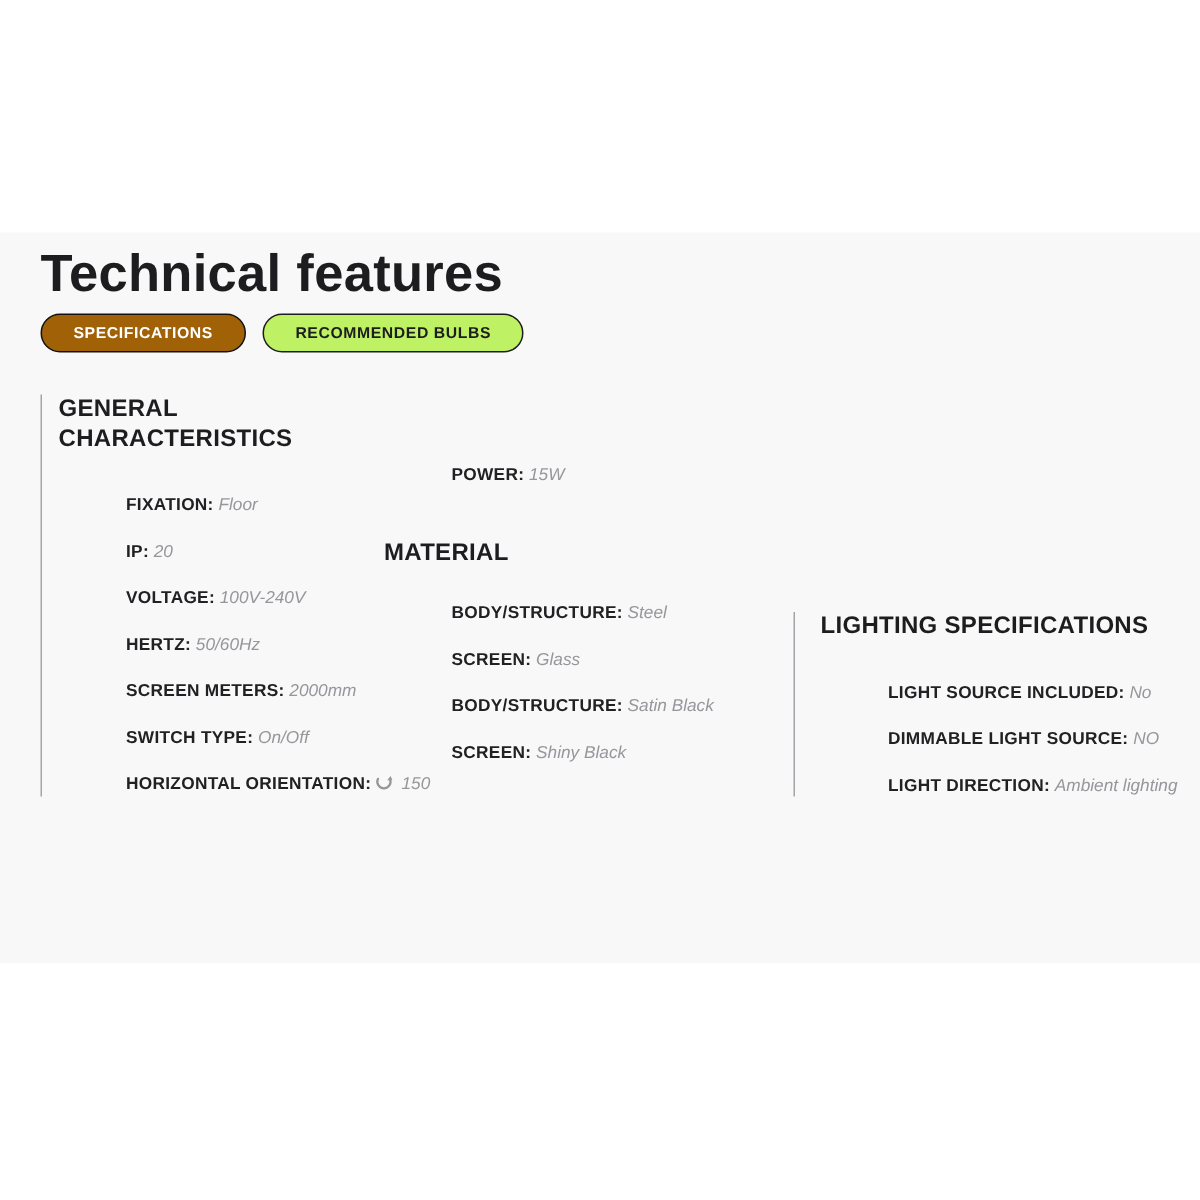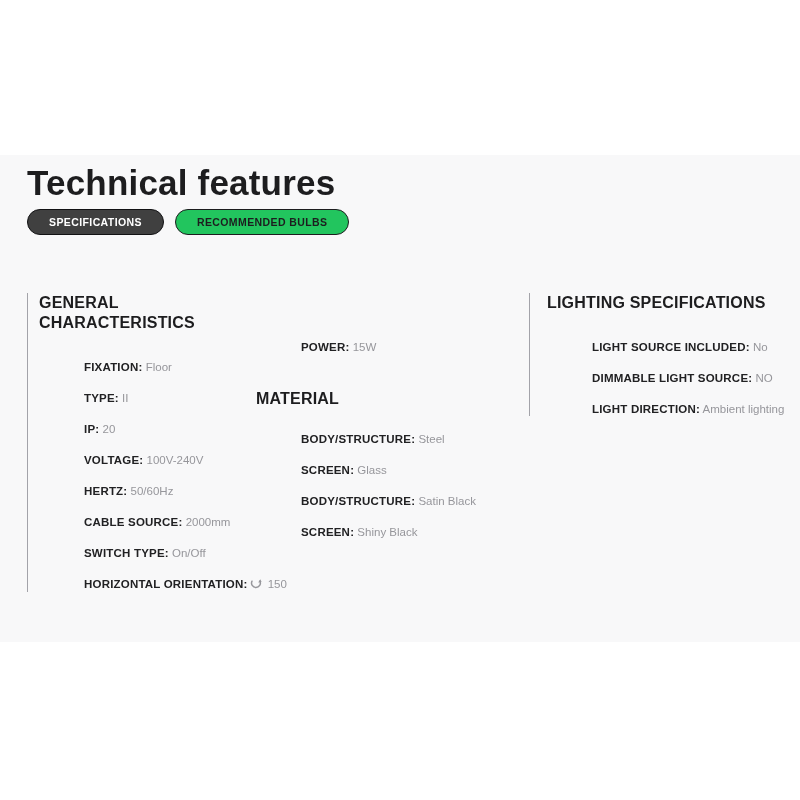--- a/index.html
+++ b/index.html
@@ -28,32 +28,32 @@
   .tab {
     height: 26px;
     border-radius: 14px;
     padding: 0 21px;
     font-size: 10.5px;
     font-weight: 600;
     letter-spacing: 0.4px;
     display: inline-flex;
     align-items: center;
     border: 1px solid #1d1d1f;
-    background: #22c55e;
+    background: #bef264;
     color: #1d1d1f;
     cursor: pointer;
     font-family: "Liberation Sans", sans-serif;
     white-space: nowrap;
   }
   .tab.active {
-    background: #404040;
+    background: #a16207;
     border-color: #121214;
     color: #ffffff;
   }
-  .sections { display: flex; margin-top: 58px; align-items: flex-start; }
+  .sections { display: flex; margin-top: 28px; align-items: flex-end; }
   .spec-section { border-left: 1px solid #a3a3a9; }
   .section-general {
     width: 502px;
     padding-left: 11px;
     display: flex;
   }
   .col1 { width: 217px; }
   .col2 { flex: 1; }
   .section-lighting {
     width: 262px;
@@ -75,21 +75,21 @@
     color: #96969b;
     white-space: nowrap;
   }
   .row:last-child { margin-bottom: 0; }
   .row .lbl {
     font-weight: 700;
     color: #212123;
     letter-spacing: 0.2px;
     padding-left: 45px;
   }
-  .row .val { color: #96969b; }
+  .row .val { color: #96969b; font-style: italic; }
   .row-power { margin-top: 47px; }
   .rot-icon {
     display: inline-block;
     vertical-align: -1px;
     margin: 0 2px 0 3px;
   }
 </style>
 </head>
 <body>
 
@@ -105,37 +105,33 @@
   <div class="sections">
 
     <section class="spec-section section-general">
       <div class="col1">
         <h2 class="sec-heading">GENERAL CHARACTERISTICS</h2>
         <div class="row">
           <span class="lbl">FIXATION:</span>
           <span class="val">Floor</span>
         </div>
         <div class="row">
-          <span class="lbl">TYPE:</span>
-          <span class="val">II</span>
-        </div>
-        <div class="row">
           <span class="lbl">IP:</span>
           <span class="val">20</span>
         </div>
         <div class="row">
           <span class="lbl">VOLTAGE:</span>
           <span class="val">100V-240V</span>
         </div>
         <div class="row">
           <span class="lbl">HERTZ:</span>
           <span class="val">50/60Hz</span>
         </div>
         <div class="row">
-          <span class="lbl">CABLE SOURCE:</span>
+          <span class="lbl">SCREEN METERS:</span>
           <span class="val">2000mm</span>
         </div>
         <div class="row">
           <span class="lbl">SWITCH TYPE:</span>
           <span class="val">On/Off</span>
         </div>
         <div class="row">
           <span class="lbl">HORIZONTAL ORIENTATION:</span><span class="rot-icon"><svg width="12" height="10" viewBox="0 0 12 10">
                 <path d="M2 2.2 A 4.4 4.4 0 1 0 9.9 2.2" fill="none" stroke="#96969b" stroke-width="1.5" stroke-linecap="round"></path>
                 <path d="M11.6 2.9 L8.2 3.4 L10.3 0.3 Z" fill="#96969b"></path>

